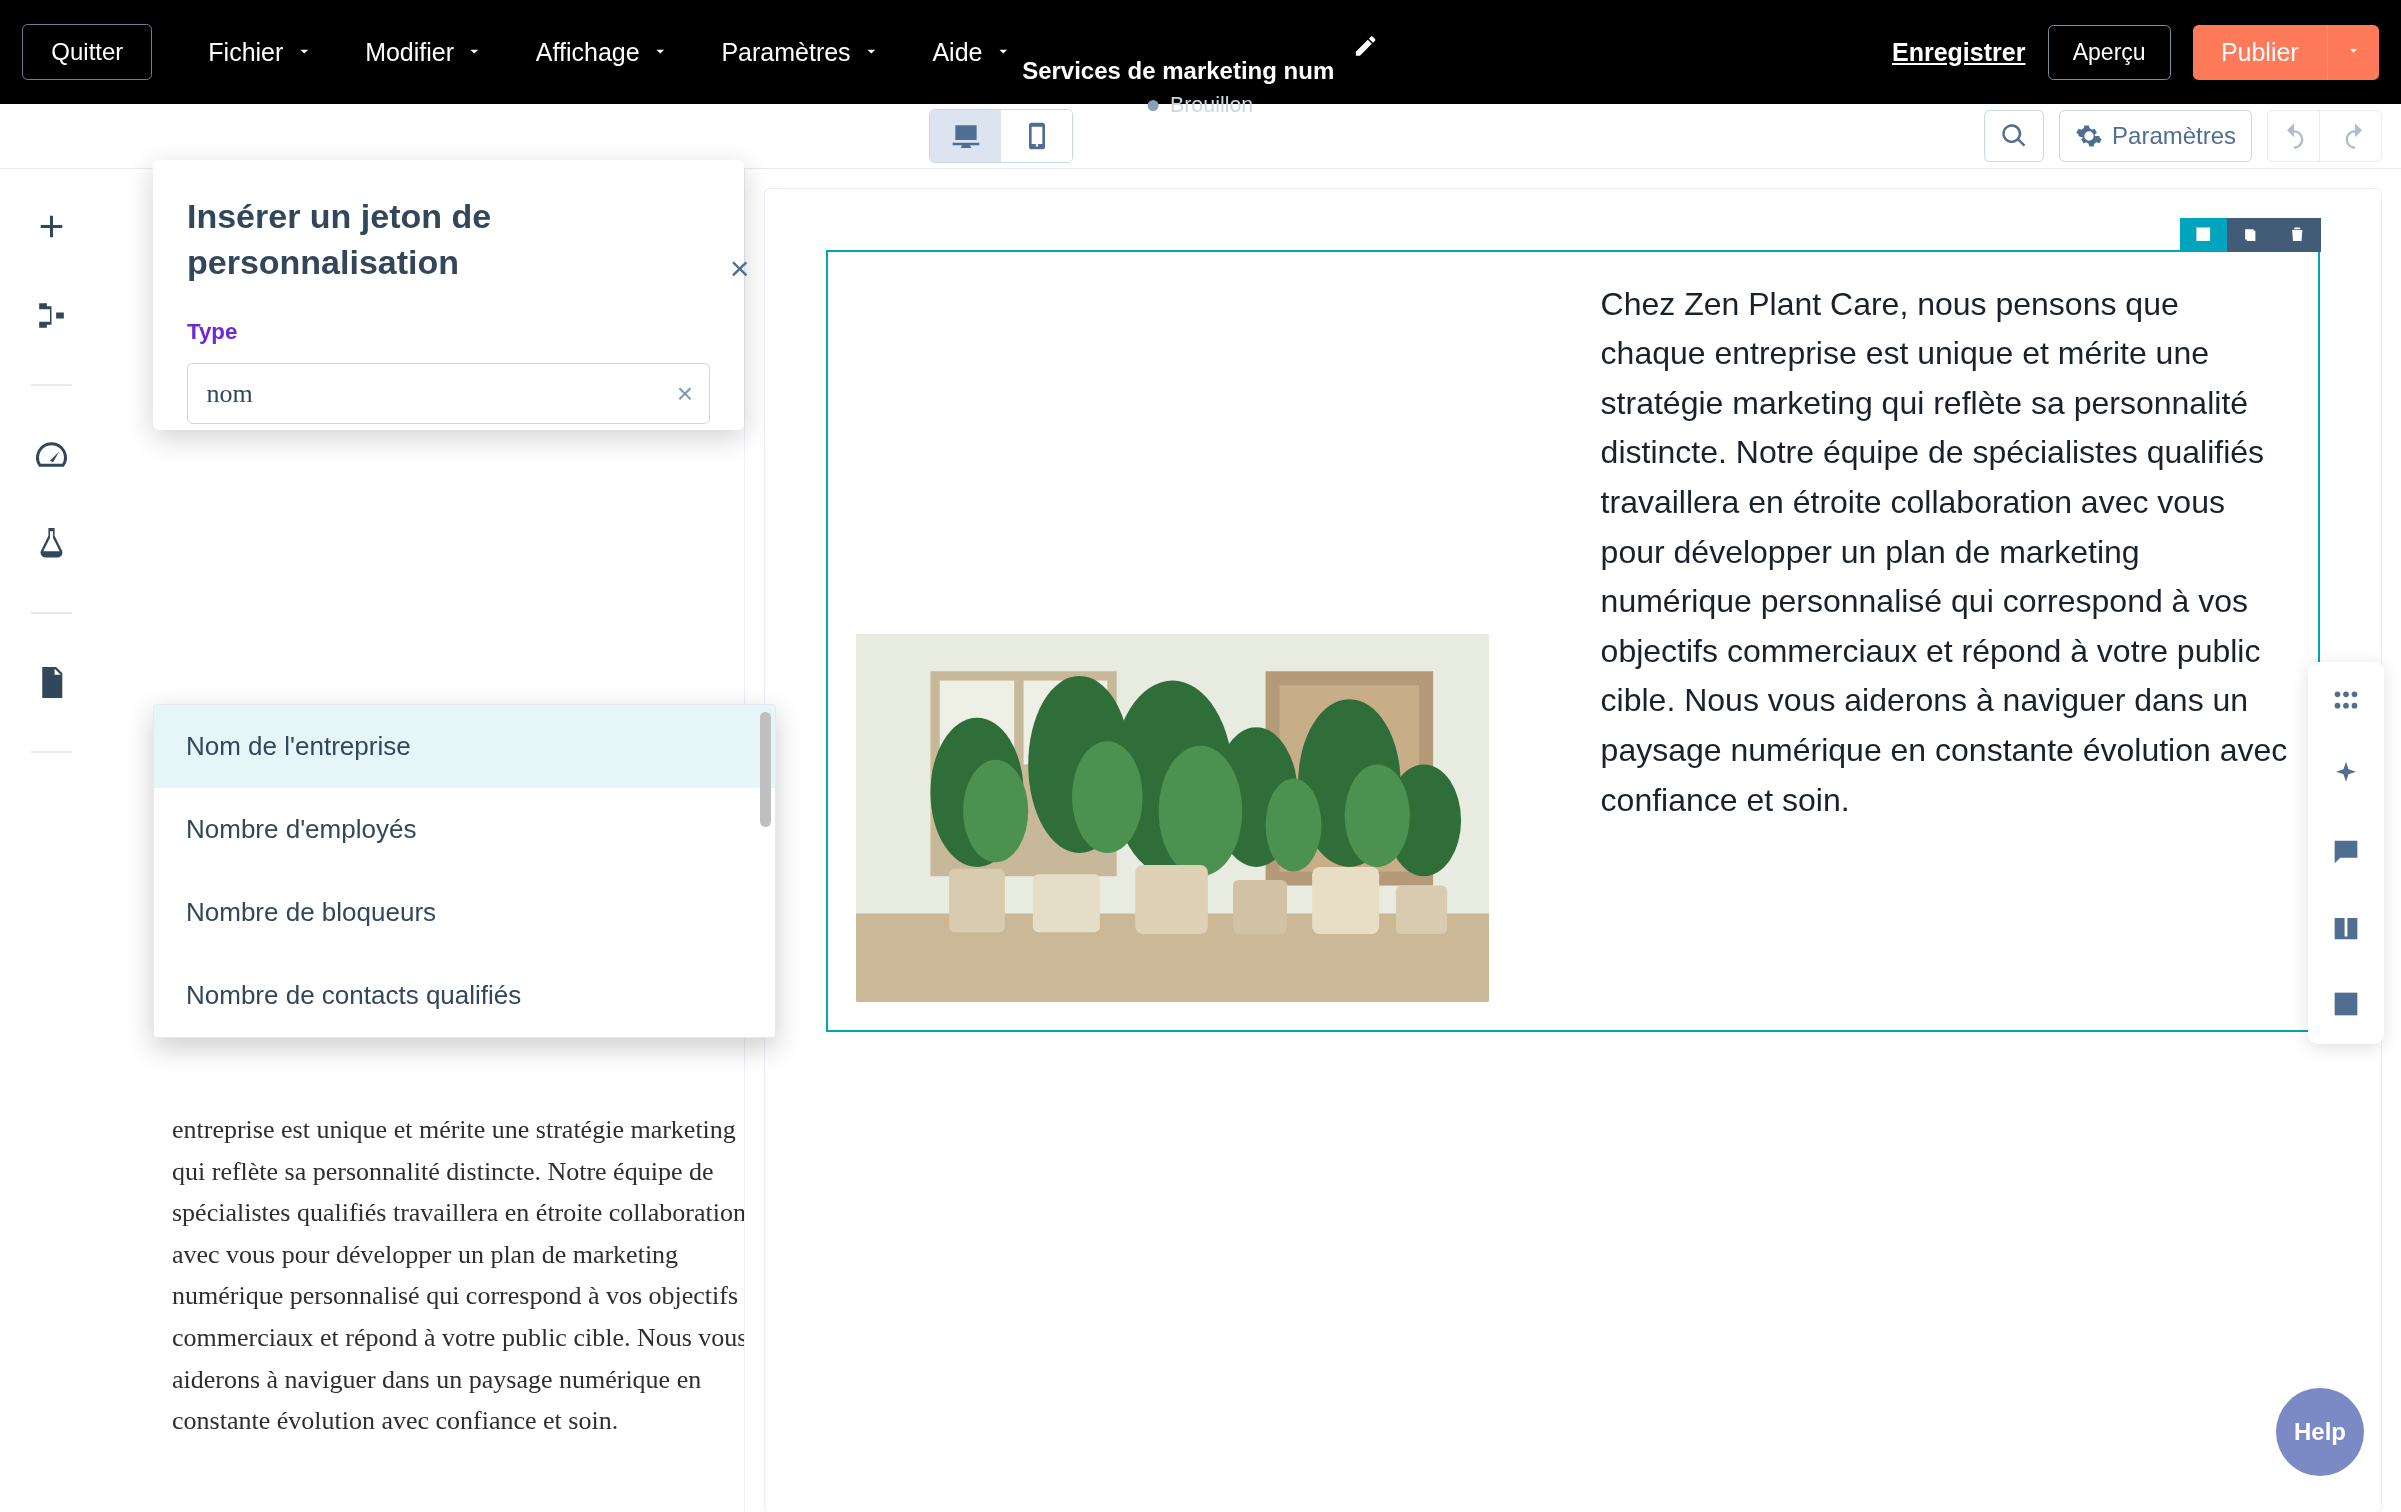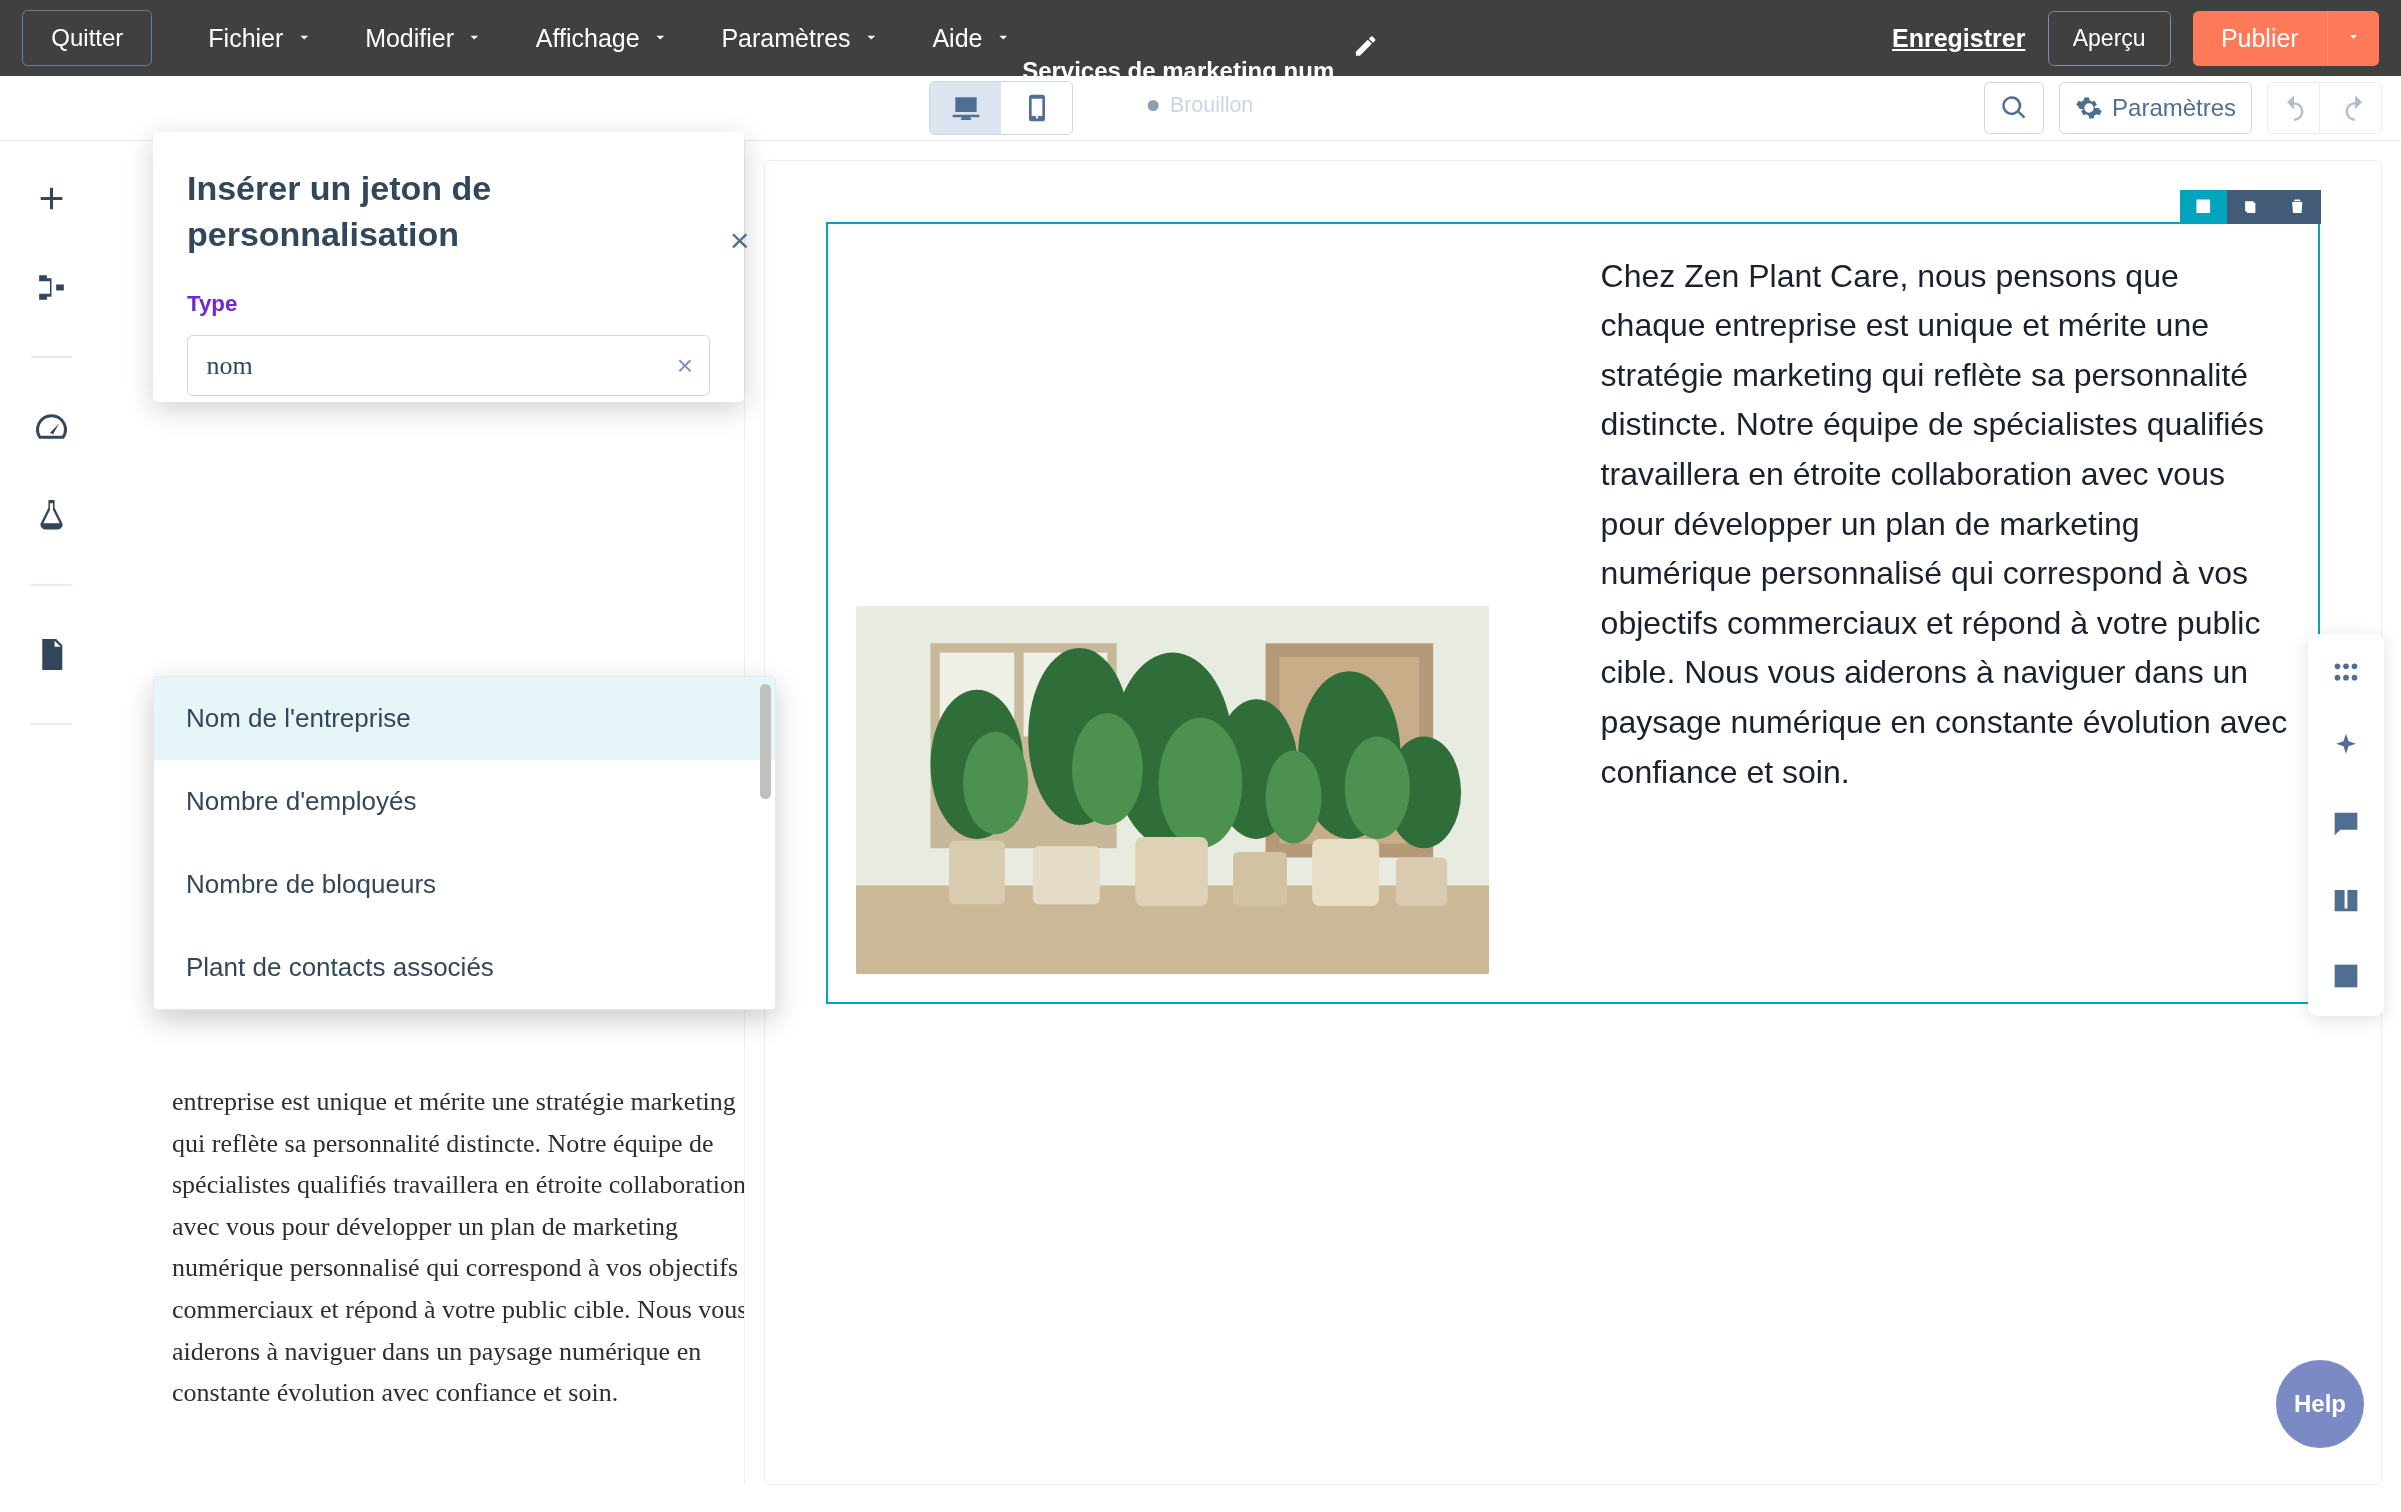--- a/index.html
+++ b/index.html
@@ -1,17 +1,17 @@
 <!DOCTYPE html>
 <html style="font-size:15px"><head>
 <meta charset="utf-8">
 <style>
 * { box-sizing: border-box; margin: 0; padding: 0; }
 body { font-family: -apple-system, BlinkMacSystemFont, "Segoe UI", Helvetica, Arial, sans-serif; background: #fff; width: 2401px; height: 1513px; overflow: hidden; transform-origin: 0 0; }
-.topbar { height: 76px; background: #404040; display: flex; align-items: center; padding: 0 22.3px; color: #fff; gap: 28px; }
+.topbar { height: 104px; background: #000000; display: flex; align-items: center; padding: 0 22.3px; color: #fff; gap: 28px; }
 .quitter { border: 1.9px solid #6c8096; color: #fff; background: transparent; padding: 13px 28px; border-radius: 5.6px; font-size: 24px; cursor: pointer; }
 .menu { display: flex; gap: 52px; margin-left: 28px; }
 .menu-item { display: flex; align-items: center; gap: 11.2px; font-size: 25px; cursor: pointer; }
 .chevron-down { display: inline-block; }
 .chevron-down svg { width: 18.6px; height: 18.6px; }
 .title-area { margin-left: auto; margin-right: auto; text-align: center; position: absolute; left: 50%; transform: translateX(-50%); top: 9.3px; }
 .title-row { display: flex; align-items: center; gap: 18.6px; justify-content: center; }
 .doc-title { font-size: 24px; font-weight: 700; margin-top: 48px; }
 .edit-ico svg { width: 26px; height: 26px; }
 .status-row { display: flex; align-items: center; gap: 11px; justify-content: center; margin-top: 7.4px; }
@@ -233,21 +233,21 @@
         <input class="search-input" value="nom" style="">
         <span class="clear-x">×</span>
       </div>
     </div>
 
     <div class="dropdown-list">
       <div class="dd-scroll">
         <div class="dd-item highlight">Nom de l'entreprise</div>
         <div class="dd-item">Nombre d'employés</div>
         <div class="dd-item">Nombre de bloqueurs</div>
-        <div class="dd-item">Plant de contacts associés</div>
+        <div class="dd-item">Nombre de contacts qualifiés</div>
       </div>
       <div class="dd-scrollbar"></div>
     </div>
 
     <div class="half-button-outline"></div>
 
     <div class="under-text">entreprise est unique et mérite une stratégie marketing qui reflète sa personnalité distincte. Notre équipe de spécialistes qualifiés travaillera en étroite collaboration avec vous pour développer un plan de marketing numérique personnalisé qui correspond à vos objectifs commerciaux et répond à votre public cible. Nous vous aiderons à naviguer dans un paysage numérique en constante évolution avec confiance et soin.</div>
   </div>
 
   <div class="canvas-area">

